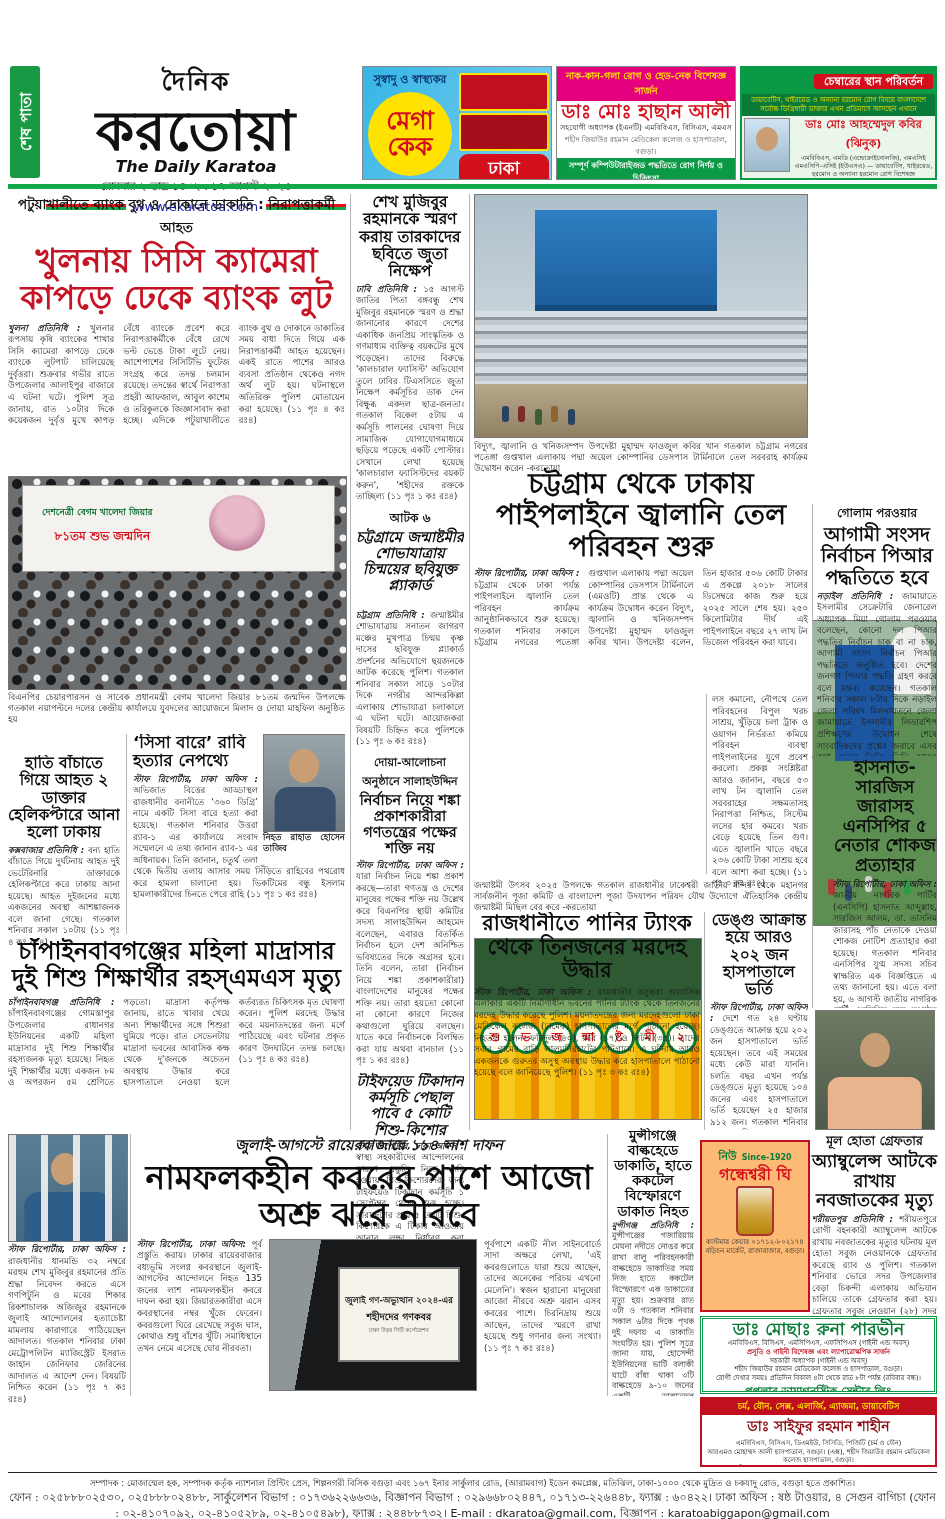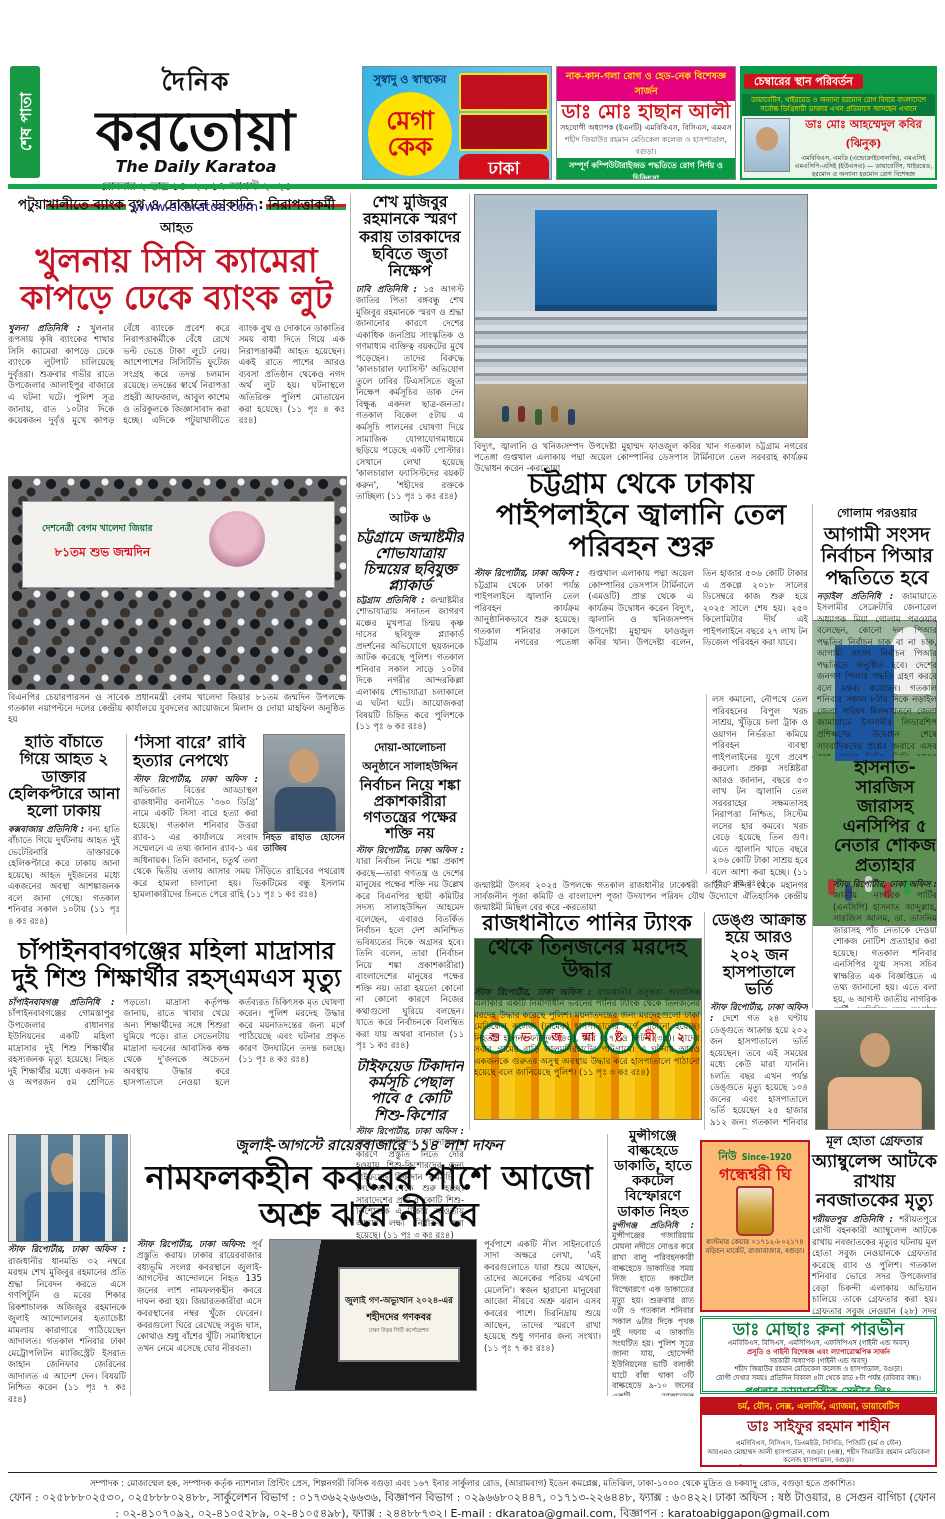--- a/index.html
+++ b/index.html
@@ -34,37 +34,37 @@
   .cake-name{background:#ffe200;color:#d40f1c;font-weight:bold;font-size:25px;line-height:1.05;
              border-radius:50%;width:84px;height:84px;display:flex;flex-direction:column;align-items:center;justify-content:center;}
   .cake-brand{background:#d40f1c;color:#fff;font-weight:bold;font-size:17px;border-radius:9px;padding:1px 7px;display:inline-block;}
   .cake-box{width:86px;height:34px;background:#c01020;border:2px solid #ffe200;border-radius:3px;margin:2px auto;}
   .ad-hasan{background:#fff;}
   .hasan-head{background:#e5007e;color:#ffe600;font-weight:bold;font-size:9.5px;text-align:center;padding:2px 1px;}
   .hasan-name{color:#d40f1c;font-weight:bold;font-size:19px;text-align:center;line-height:1.1;}
   .hasan-deg{font-size:7.5px;text-align:center;}
   .hasan-band{background:#0a9944;color:#fff;font-size:8px;font-weight:bold;text-align:center;padding:1px;}
   .ad-kabir{background:#eaf6ea;border:2px solid #0a9944;}
-  .kabir-head{background:#0a9944;text-align:left;padding:2px;}
+  .kabir-head{background:#0a9944;text-align:right;padding:2px;}
   .kabir-head span{background:#d40f1c;color:#fff;font-weight:bold;font-size:11px;padding:1px 10px;border-radius:3px;}
   .kabir-intro{background:#0a7a38;color:#ffe600;font-size:6.8px;line-height:1.3;padding:2px 3px;text-align:center;}
   .kabir-name{color:#d40f1c;font-weight:bold;font-size:11px;text-align:center;}
   .kabir-deg{font-size:6.3px;line-height:1.3;text-align:center;color:#222;}
   .kabir-foot{background:#d40f1c;color:#fff;font-size:6.5px;text-align:center;padding:1px 2px;}
   .kabir-photo{width:44px;height:52px;background:linear-gradient(#cfe3f2,#9db8cc);border:1px solid #888;float:left;margin:2px;position:relative;}
   .face{position:absolute;border-radius:50%;background:#c99e74;}
   
   .photo{position:relative;overflow:hidden;border:1px solid #777;background:#ccc;}
   .crowd{background-color:#6b6e71;background-image:
      radial-gradient(circle at 8px 7px,#17181a 4.5px,transparent 5.5px),
      radial-gradient(circle at 22px 15px,#2b2420 4px,transparent 5px),
      radial-gradient(circle at 14px 24px,#3c342c 4.5px,transparent 5.5px),
      radial-gradient(circle at 28px 5px,#f2f2f2 3px,transparent 4px);
      background-size:34px 28px;}
-  .banner{position:absolute;left:4%;top:4%;width:92%;height:40%;background:#f4f2ee;border:1px solid #999;margin-top:16px;}
+  .banner{position:absolute;left:4%;top:4%;width:92%;height:40%;background:#f4f2ee;border:1px solid #999;}
   .banner-pic{position:absolute;right:22%;top:10%;width:56px;height:56px;border-radius:50%;
               background:radial-gradient(circle at 50% 40%,#e8b9c8 0 45%,#c78ba5 70%,#9c5b7d);}
   .banner-txt1{position:absolute;left:6%;top:22%;font-size:9px;font-weight:bold;color:#0a6b2e;}
   .banner-txt2{position:absolute;left:10%;top:48%;font-size:12px;font-weight:bold;color:#d40f1c;}
   .pipe-sky{position:absolute;inset:0;background:linear-gradient(#aebfca,#cdd6dc 60%,#b9a98c);}
   .pipe-bldg{position:absolute;left:18%;top:6%;width:55%;height:42%;background:linear-gradient(#2f7fc2,#1b5d9a);
              box-shadow:inset 0 -6px 0 #154a7c;}
   .pipe-tubes{position:absolute;left:0;top:48%;width:100%;height:30%;
               background:repeating-linear-gradient(#d8dde1 0 6px,#8f979e 6px 9px,#c2c9ce 9px 14px);}
   .pipe-ground{position:absolute;left:0;bottom:0;width:100%;height:22%;background:linear-gradient(#b9a98c,#8f7f63);}
@@ -188,21 +188,21 @@
     <div class="photo crowd" style="width:100%;height:212px;">
       <div class="banner">
         <div class="banner-pic"></div>
         <div class="banner-txt1">দেশনেত্রী বেগম খালেদা জিয়ার</div>
         <div class="banner-txt2">৮১তম শুভ জন্মদিন</div>
       </div>
     </div>
     <div class="caption" style="margin-top:2px;">বিএনপির চেয়ারপারসন ও সাবেক প্রধানমন্ত্রী বেগম খালেদা জিয়ার ৮১তম জন্মদিন উপলক্ষে গতকাল নয়াপল্টনে দলের কেন্দ্রীয় কার্যালয়ে যুবদলের আয়োজনে মিলাদ ও দোয়া মাহফিল অনুষ্ঠিত হয়</div>
   </div>
 
-  <div class="abs story" style="left:8px;top:734px;width:112px;height:200px;">
+  <div class="abs story" style="left:8px;top:755px;width:112px;height:200px;">
     <div class="hl" style="font-size:15.5px;">হাতি বাঁচাতে গিয়ে আহত ২ ডাক্তার হেলিকপ্টারে আনা হলো ঢাকায়</div>
     <div class="body-txt" style="margin-top:3px;">
       <span class="byline">কক্সবাজার প্রতিনিধি :</span>
       <span>বন্য হাতি বাঁচাতে গিয়ে দুর্ঘটনায় আহত দুই ভেটেরিনারি ডাক্তারকে হেলিকপ্টারে করে ঢাকায় আনা হয়েছে। আহত দুইজনের মধ্যে একজনের অবস্থা আশঙ্কাজনক বলে জানা গেছে। গতকাল শনিবার সকাল ১০টায়   (১১ পৃঃ ৪ কঃ রঃ৪)</span>
     </div>
   </div>
 
   <div class="abs story vline-l" style="left:126px;top:734px;width:219px;height:200px;padding-left:6px;">
     <div style="float:right;width:82px;margin:0 0 2px 5px;">
       <div class="photo portrait" style="width:82px;height:96px;">
@@ -230,21 +230,21 @@
     <div class="story">
       <div class="hl" style="font-size:15.5px;">শেখ মুজিবুর রহমানকে স্মরণ করায় তারকাদের ছবিতে জুতা নিক্ষেপ</div>
       <div class="body-txt" style="margin-top:3px;">
         <span class="byline">ঢাবি প্রতিনিধি :</span>
         <span>১৫ আগস্ট জাতির পিতা বঙ্গবন্ধু শেখ মুজিবুর রহমানকে স্মরণ ও শ্রদ্ধা জানানোর কারণে দেশের একাধিক জনপ্রিয় সাংস্কৃতিক ও গণমাধ্যম ব্যক্তিত্ব বয়কটের মুখে পড়েছেন। তাদের বিরুদ্ধে 'কালচারাল ফ্যাসিস্ট' অভিযোগ তুলে ঢাবির টিএসসিতে জুতা নিক্ষেপ কর্মসূচির ডাক দেন বিক্ষুব্ধ একদল ছাত্র-জনতা। গতকাল বিকেল ৫টায় এ কর্মসূচি পালনের ঘোষণা দিয়ে সামাজিক যোগাযোগমাধ্যমে ছড়িয়ে পড়েছে একটি পোস্টার। সেখানে লেখা হয়েছে 'কালচারাল ফ্যাসিস্টদের বয়কট করুন', 'শহীদের রক্তকে তাচ্ছিল্য   (১১ পৃঃ ১ কঃ রঃ৪)</span>
       </div>
     </div>
     <div class="story" style="margin-top:6px;">
       <div class="kicker" style="font-size:12px;">আটক ৬</div>
       <div class="hl" style="font-size:14.5px;font-style:italic;">চট্টগ্রামে জন্মাষ্টমীর শোভাযাত্রায় চিন্ময়ের ছবিযুক্ত প্ল্যাকার্ড</div>
-      <div class="body-txt" style="margin-top:1px;">
+      <div class="body-txt" style="margin-top:16px;">
         <span class="byline">চট্টগ্রাম প্রতিনিধি :</span>
         <span>জন্মাষ্টমীর শোভাযাত্রায় সনাতন জাগরণ মঞ্চের মুখপাত্র চিন্ময় কৃষ্ণ দাসের ছবিযুক্ত প্ল্যাকার্ড প্রদর্শনের অভিযোগে ছয়জনকে আটক করেছে পুলিশ। গতকাল শনিবার সকাল সাড়ে ১০টার দিকে নগরীর আন্দরকিল্লা এলাকায় শোভাযাত্রা চলাকালে এ ঘটনা ঘটে। আয়োজকরা বিষয়টি চিহ্নিত করে পুলিশকে   (১১ পৃঃ ৬ কঃ রঃ৪)</span>
       </div>
     </div>
     <div class="story" style="margin-top:6px;">
       <div class="kicker" style="font-size:11px;">দোয়া-আলোচনা অনুষ্ঠানে সালাহউদ্দিন</div>
       <div class="hl" style="font-size:14.5px;">নির্বাচন নিয়ে শঙ্কা প্রকাশকারীরা গণতন্ত্রের পক্ষের শক্তি নয়</div>
       <div class="body-txt" style="margin-top:3px;">
         <span class="byline">স্টাফ রিপোর্টার, ঢাকা অফিস :</span>
         <span>যারা নির্বাচন নিয়ে শঙ্কা প্রকাশ করছে—তারা গণতন্ত্র ও দেশের মানুষের পক্ষের শক্তি নয় উল্লেখ করে বিএনপির স্থায়ী কমিটির সদস্য সালাহউদ্দিন আহমেদ বলেছেন, এবারও বিতর্কিত নির্বাচন হলে দেশ অনিশ্চিত ভবিষ্যতের দিকে অগ্রসর হবে। তিনি বলেন, তারা (নির্বাচন নিয়ে শঙ্কা প্রকাশকারীরা) বাংলাদেশের মানুষের পক্ষের শক্তি নয়। তারা হয়তো কোনো না কোনো কারণে নিজের কথাগুলো ঘুরিয়ে বলছেন। যাতে করে নির্বাচনকে বিলম্বিত করা যায় অথবা বানচাল   (১১ পৃঃ ১ কঃ রঃ৪)</span>

